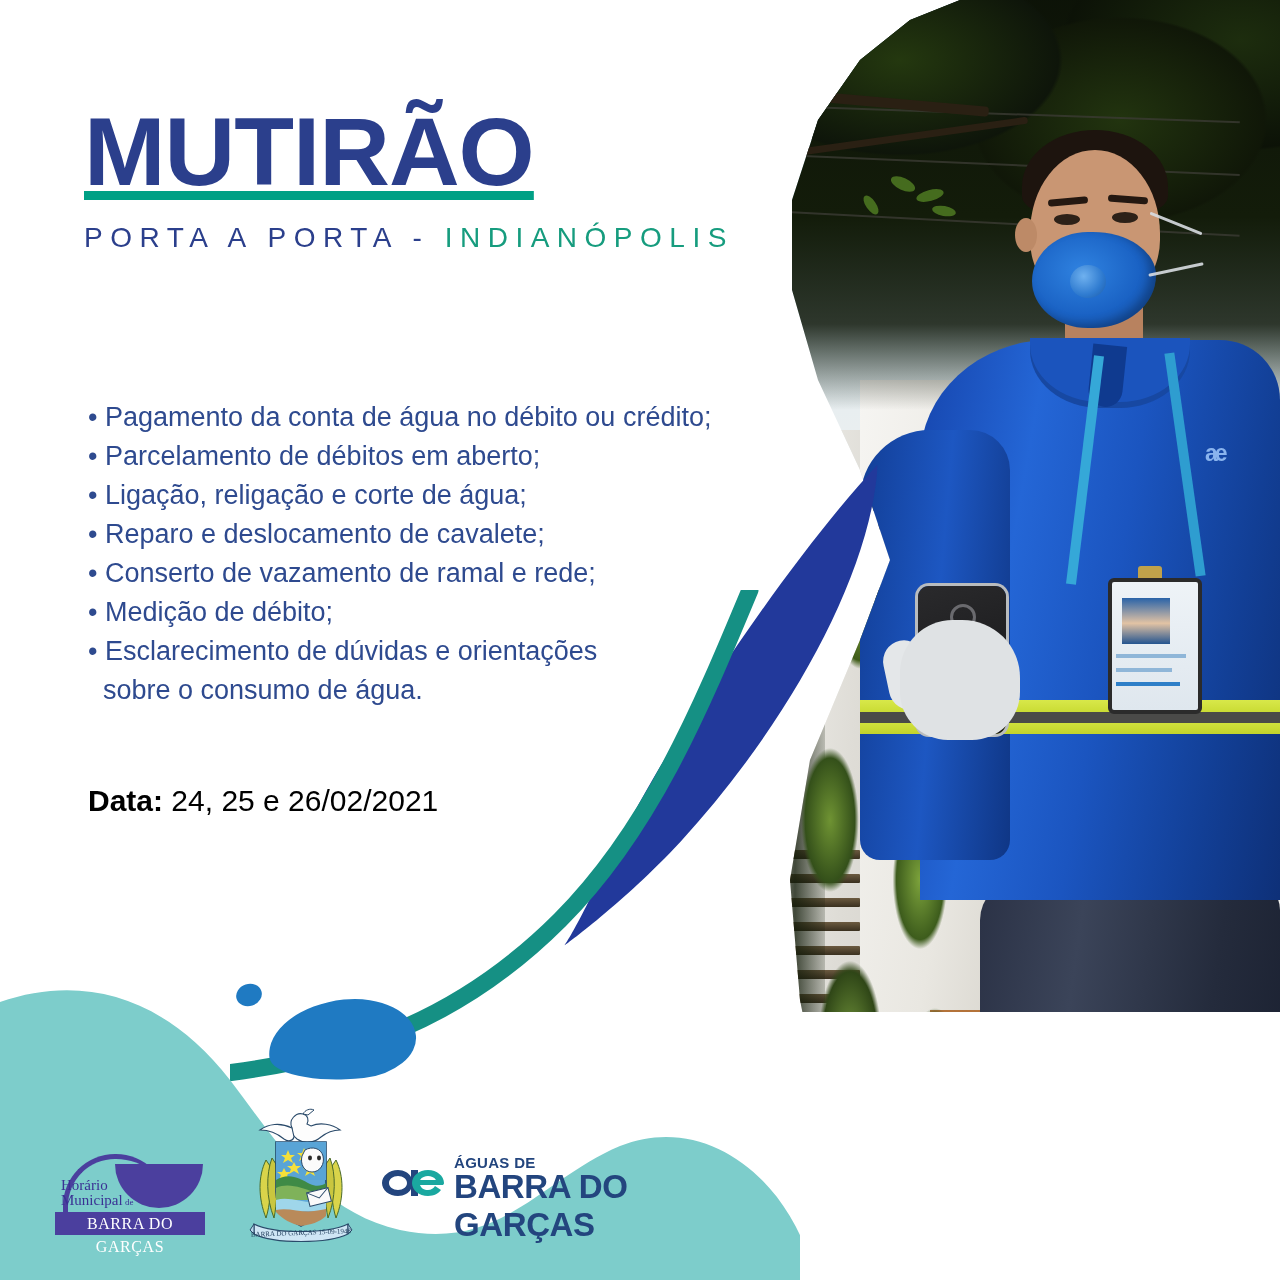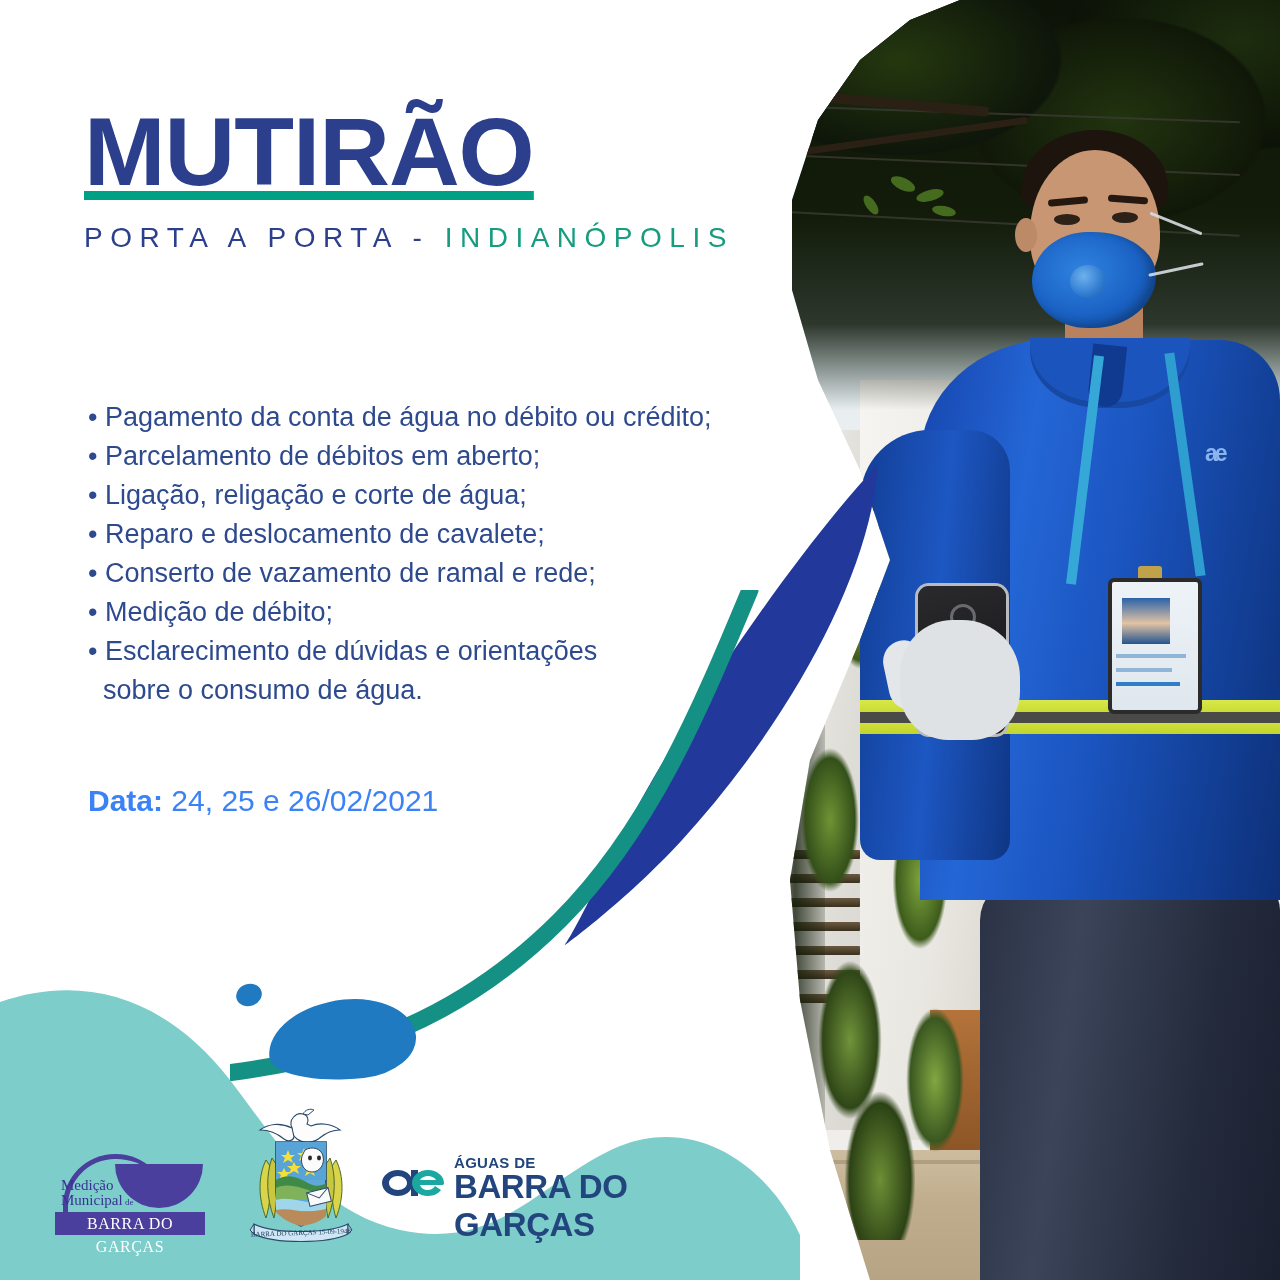--- a/index.html
+++ b/index.html
@@ -6,21 +6,21 @@
   body{
     width:1280px;height:1280px;overflow:hidden;
     background:#ffffff;
     font-family:"Liberation Sans", sans-serif;
     position:relative;
   }
   #poster{position:absolute;inset:0;width:1280px;height:1280px;overflow:hidden;background:#fff;}
 
   
   .photo-wrap{
-    position:absolute; left:560px; top:0; width:720px; height:1280px;
+    position:absolute; left:560px; top:0; width:720px; height:1012px;
     overflow:hidden;
   }
   .photo-clip{
     position:absolute; inset:0;
     clip-path: path("M 310,1280 L 270,1150 L 240,1000 L 230,880 L 250,760 L 300,640 L 330,560 L 300,470 L 258,380 L 232,290 L 232,200 L 258,120 L 300,60 L 350,20 L 400,0 L 720,0 L 720,1280 Z");
   }
   .ph{position:absolute;}
 
   
   .sky{left:0;top:0;width:720px;height:1280px;background:linear-gradient(180deg,#9fd4e8 0%,#b9dff0 16%,#cfe6ef 24%,#e8eef0 32%,#f2f2f0 45%,#efedea 100%);}
@@ -138,21 +138,21 @@
 
   .bullets{position:absolute;left:88px;top:398px;width:620px;}
   .bullets li{
     list-style:none;font-size:27px;line-height:39px;color:#2e4a8f;
     font-weight:400;margin:0;padding:0;white-space:nowrap;
   }
   .bullets ul{margin:0;padding:0;}
   .bullets .b-cont{display:block;padding-left:15px;white-space:nowrap;}
 
   .datetime{position:absolute;left:88px;top:780px;}
-  .dt-row{font-size:30px;line-height:41px;color:#3b82f6;}
+  .dt-row{font-size:30px;line-height:41px;color:#000000;}
   .dt-row b{font-weight:700;}
 
   
   .logos{position:absolute;left:0;top:1098px;width:720px;height:160px;}
   .camara{position:absolute;left:55px;top:52px;width:150px;height:88px;}
   .cam-arc{position:absolute;left:8px;top:4px;width:100px;height:62px;border:5px solid #4b3f9e;border-bottom:none;border-radius:52px 52px 0 0;border-right:none;}
   .cam-bowl{position:absolute;left:60px;top:14px;width:88px;height:44px;background:#4b3f9e;border-radius:0 0 48px 48px;}
   .cam-txt{position:absolute;left:6px;top:28px;font-family:"Liberation Serif", serif;color:#3a3194;font-size:15px;line-height:15px;}
   .cam-txt .sm{font-size:9px;}
   .cam-bar{position:absolute;left:0;top:62px;width:150px;height:23px;background:#4b3f9e;color:#fff;font-family:"Liberation Serif", serif;font-size:16px;letter-spacing:.6px;text-align:center;line-height:23px;}
@@ -281,21 +281,21 @@
   <div class="datetime">
     <div class="dt-row"><b>Data:</b><span> 24, 25 e 26/02/2021</span></div>
   </div>
 
   <div class="logos">
 
     <div class="camara">
       <div class="cam-arc"></div>
       <div class="cam-bowl"></div>
       <div class="cam-txt">
-        <div>Medição</div>
+        <div>Horário</div>
         <div><span>Municipal</span><span class="sm"> de</span></div>
       </div>
       <div class="cam-bar">BARRA DO GARÇAS</div>
     </div>
 
     <svg class="brasao" viewBox="0 0 106 140">
 
       <path d="M44 22 C40 14 48 6 55 8 C60 9 61 14 59 18 L63 20 C72 16 84 18 92 24 C84 24 78 27 73 31 C66 37 56 38 49 33 C44 29 43 25 44 22 Z" fill="#fdfdfd" stroke="#2a4a6a" stroke-width="1.1"></path>
       <path d="M44 22 C32 16 20 18 12 24 C22 24 30 28 36 33 C40 36 45 35 46 31 Z" fill="#fdfdfd" stroke="#2a4a6a" stroke-width="1.1"></path>
       <path d="M55 8 C57 4 62 2 66 4 L60 9 Z" fill="#fdfdfd" stroke="#2a4a6a" stroke-width="1"></path>

